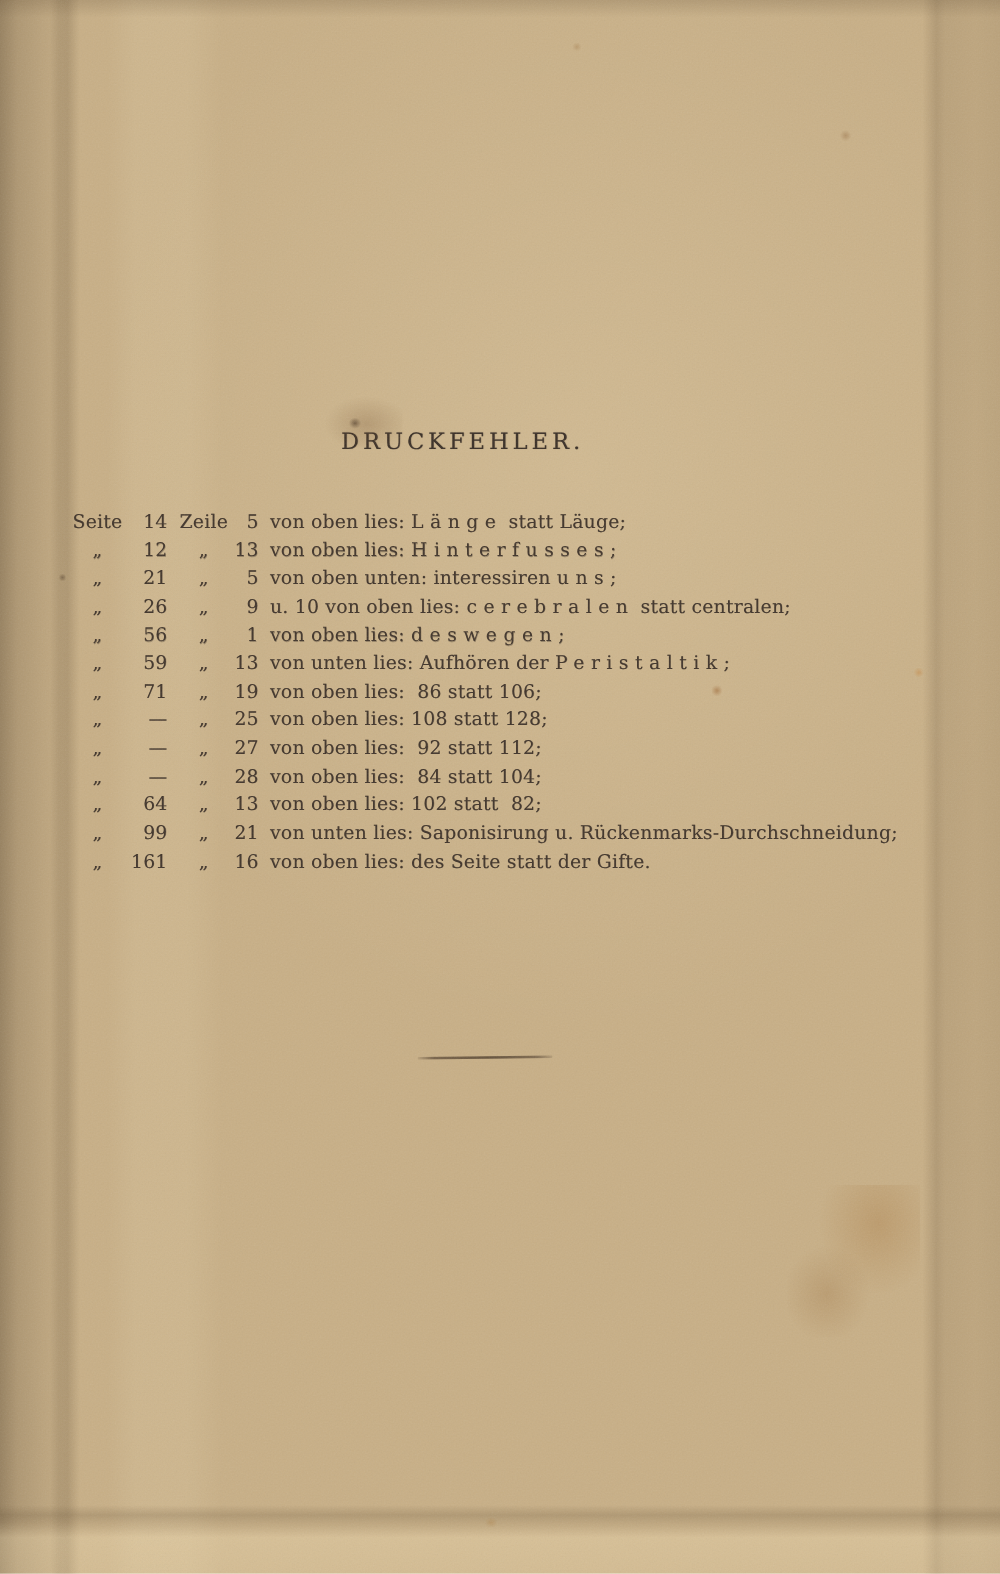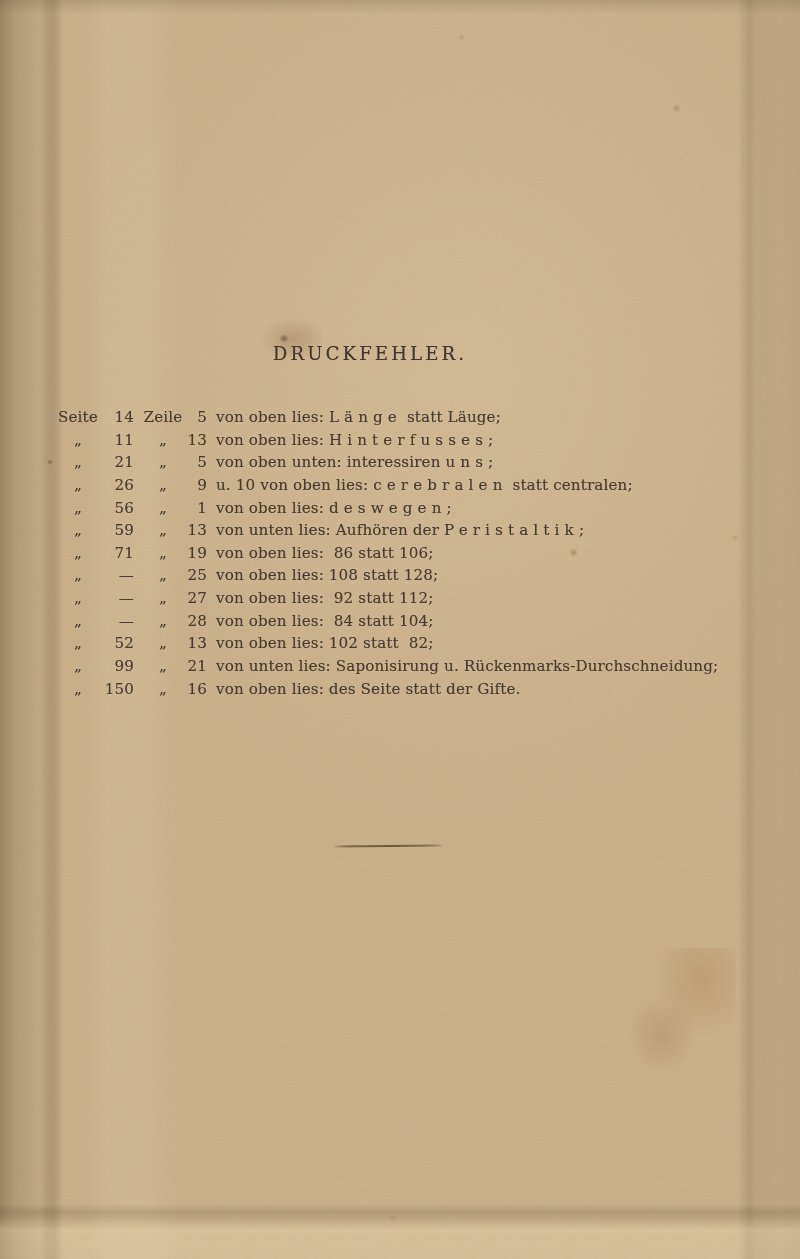--- a/index.html
+++ b/index.html
@@ -78,32 +78,32 @@
 </style>
 </head>
 <body>
 
 <div class="page">
 
   <h1 class="title">DRUCKFEHLER.</h1>
 
   <div class="errata">
       <div class="row"><span class="c-seite">Seite</span><span class="c-page">14</span><span class="c-zeile">Zeile</span><span class="c-line">5</span><span class="c-text"><span class="">von oben lies: </span><span class="sp">Länge</span><span class=""> statt Läuge;</span></span></div>
-      <div class="row"><span class="c-seite">„</span><span class="c-page">11</span><span class="c-zeile">„</span><span class="c-line">13</span><span class="c-text"><span class="">von oben lies: </span><span class="sp">Hinterfusses</span><span class="">;</span></span></div>
+      <div class="row"><span class="c-seite">„</span><span class="c-page">12</span><span class="c-zeile">„</span><span class="c-line">13</span><span class="c-text"><span class="">von oben lies: </span><span class="sp">Hinterfusses</span><span class="">;</span></span></div>
       <div class="row"><span class="c-seite">„</span><span class="c-page">21</span><span class="c-zeile">„</span><span class="c-line">5</span><span class="c-text"><span class="">von oben unten: interessiren </span><span class="sp">uns</span><span class="">;</span></span></div>
       <div class="row"><span class="c-seite">„</span><span class="c-page">26</span><span class="c-zeile">„</span><span class="c-line">9</span><span class="c-text"><span class="">u. 10 von oben lies: </span><span class="sp">cerebralen</span><span class=""> statt centralen;</span></span></div>
       <div class="row"><span class="c-seite">„</span><span class="c-page">56</span><span class="c-zeile">„</span><span class="c-line">1</span><span class="c-text"><span class="">von oben lies: </span><span class="sp">deswegen</span><span class="">;</span></span></div>
       <div class="row"><span class="c-seite">„</span><span class="c-page">59</span><span class="c-zeile">„</span><span class="c-line">13</span><span class="c-text"><span class="">von unten lies: Aufhören der </span><span class="sp">Peristaltik</span><span class="">;</span></span></div>
       <div class="row"><span class="c-seite">„</span><span class="c-page">71</span><span class="c-zeile">„</span><span class="c-line">19</span><span class="c-text"><span class="">von oben lies:  86 statt 106;</span></span></div>
       <div class="row"><span class="c-seite">„</span><span class="c-page">—</span><span class="c-zeile">„</span><span class="c-line">25</span><span class="c-text"><span class="">von oben lies: 108 statt 128;</span></span></div>
       <div class="row"><span class="c-seite">„</span><span class="c-page">—</span><span class="c-zeile">„</span><span class="c-line">27</span><span class="c-text"><span class="">von oben lies:  92 statt 112;</span></span></div>
       <div class="row"><span class="c-seite">„</span><span class="c-page">—</span><span class="c-zeile">„</span><span class="c-line">28</span><span class="c-text"><span class="">von oben lies:  84 statt 104;</span></span></div>
-      <div class="row"><span class="c-seite">„</span><span class="c-page">52</span><span class="c-zeile">„</span><span class="c-line">13</span><span class="c-text"><span class="">von oben lies: 102 statt  82;</span></span></div>
+      <div class="row"><span class="c-seite">„</span><span class="c-page">64</span><span class="c-zeile">„</span><span class="c-line">13</span><span class="c-text"><span class="">von oben lies: 102 statt  82;</span></span></div>
       <div class="row"><span class="c-seite">„</span><span class="c-page">99</span><span class="c-zeile">„</span><span class="c-line">21</span><span class="c-text"><span class="">von unten lies: Saponisirung u. Rückenmarks-Durchschneidung;</span></span></div>
-      <div class="row"><span class="c-seite">„</span><span class="c-page">150</span><span class="c-zeile">„</span><span class="c-line">16</span><span class="c-text"><span class="">von oben lies: des Seite statt der Gifte.</span></span></div>
+      <div class="row"><span class="c-seite">„</span><span class="c-page">161</span><span class="c-zeile">„</span><span class="c-line">16</span><span class="c-text"><span class="">von oben lies: des Seite statt der Gifte.</span></span></div>
     </div>
 
   <div class="end-rule"></div>
 
   <div class="stain s-title"></div>
   <div class="stain s-titledot"></div>
   <div class="stain s-big1"></div>
   <div class="stain s-big2"></div>
   <div class="stain s-dot1"></div>
   <div class="stain s-dot2"></div>

